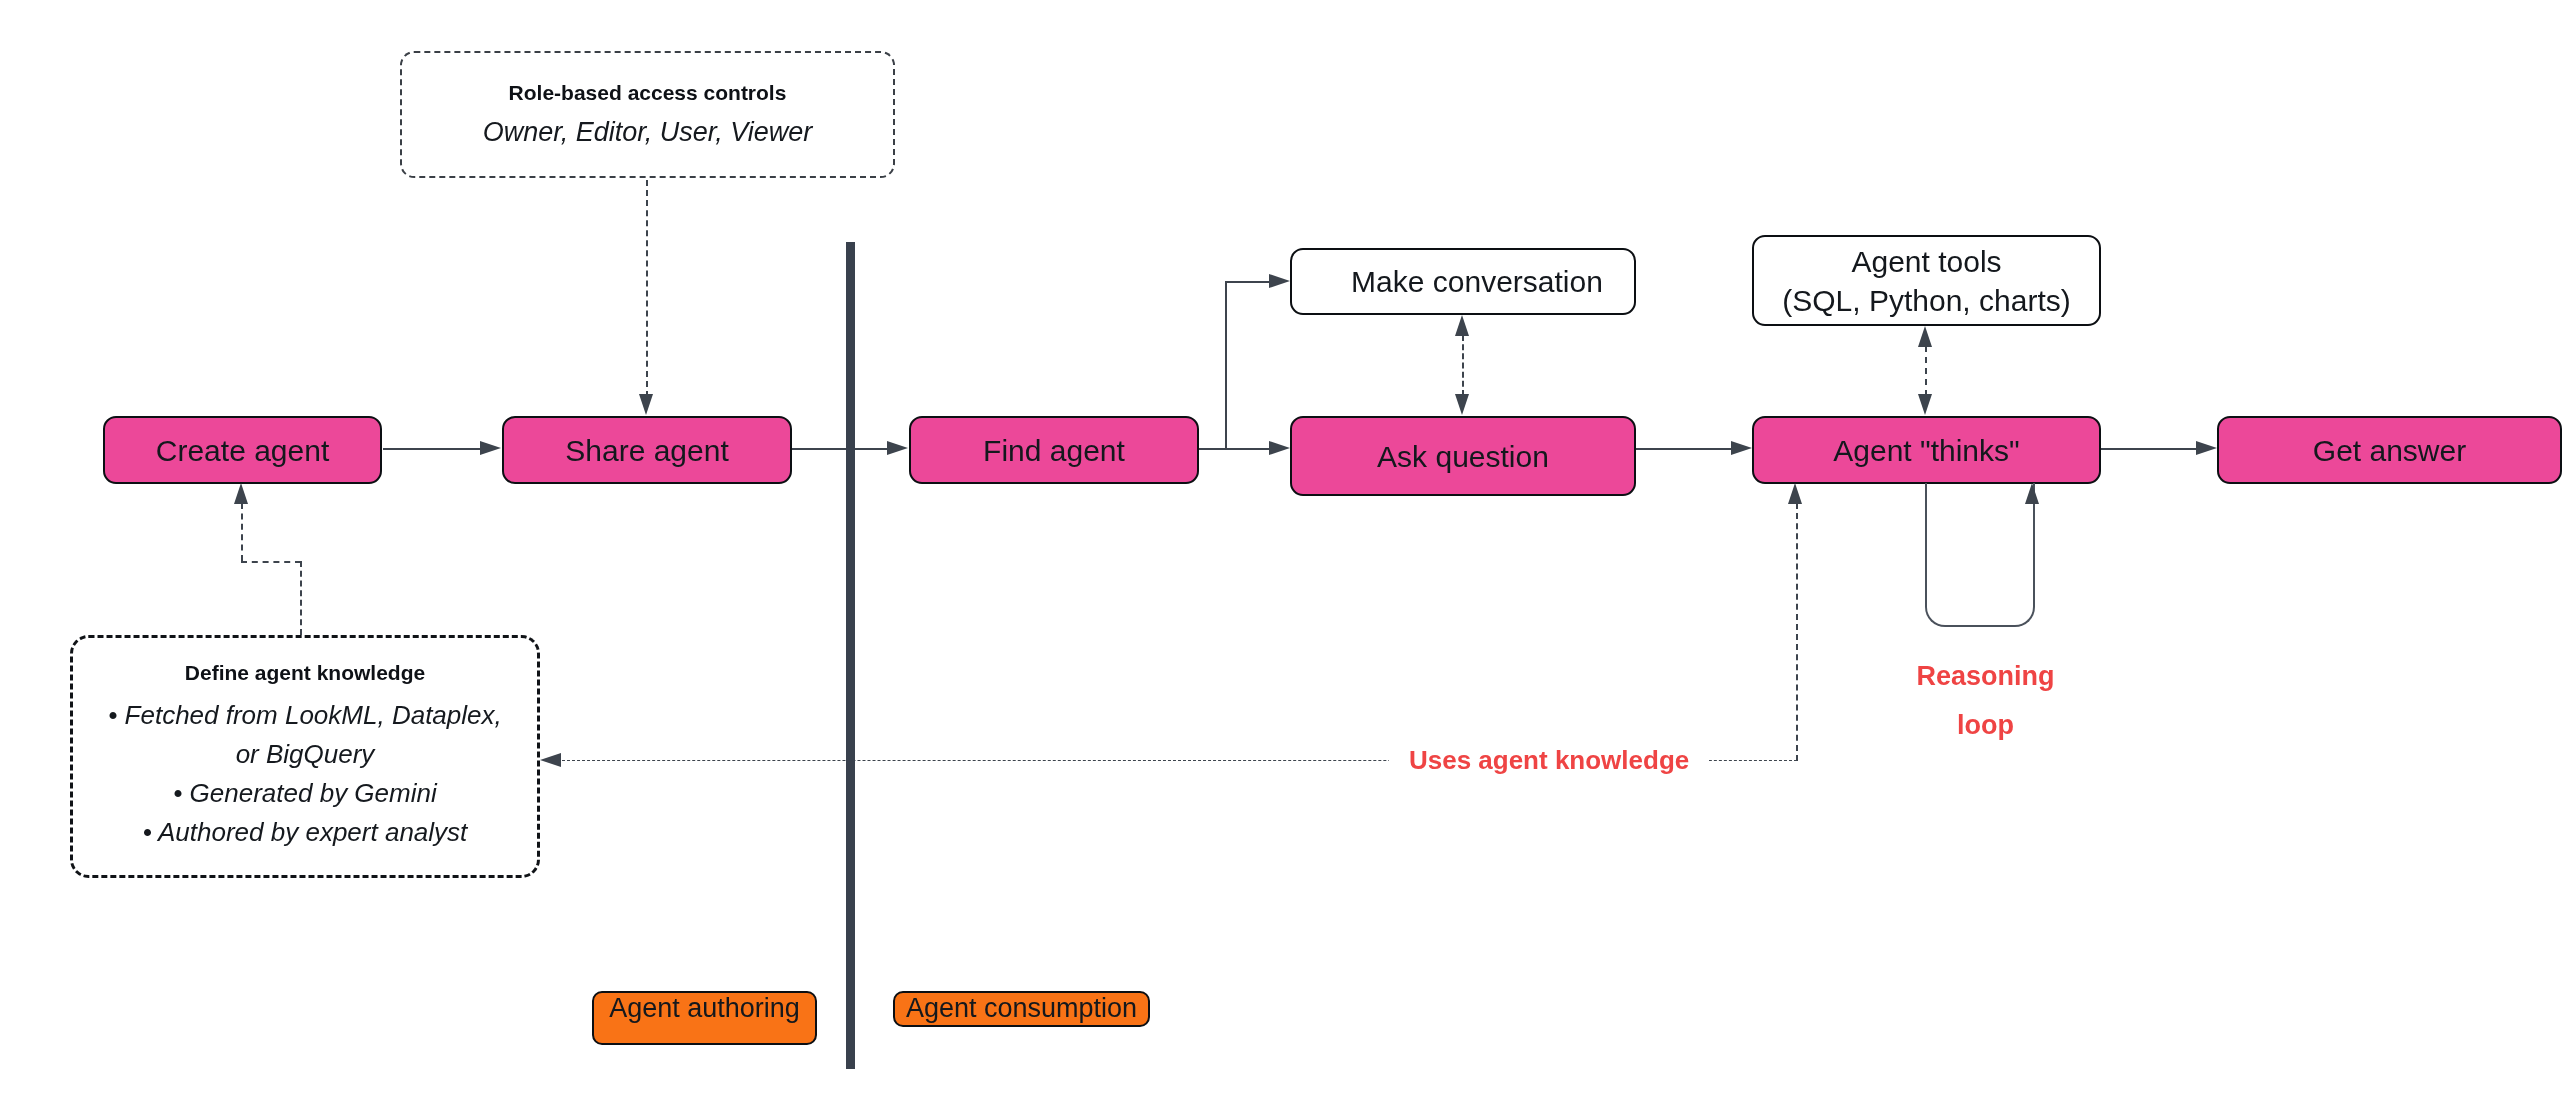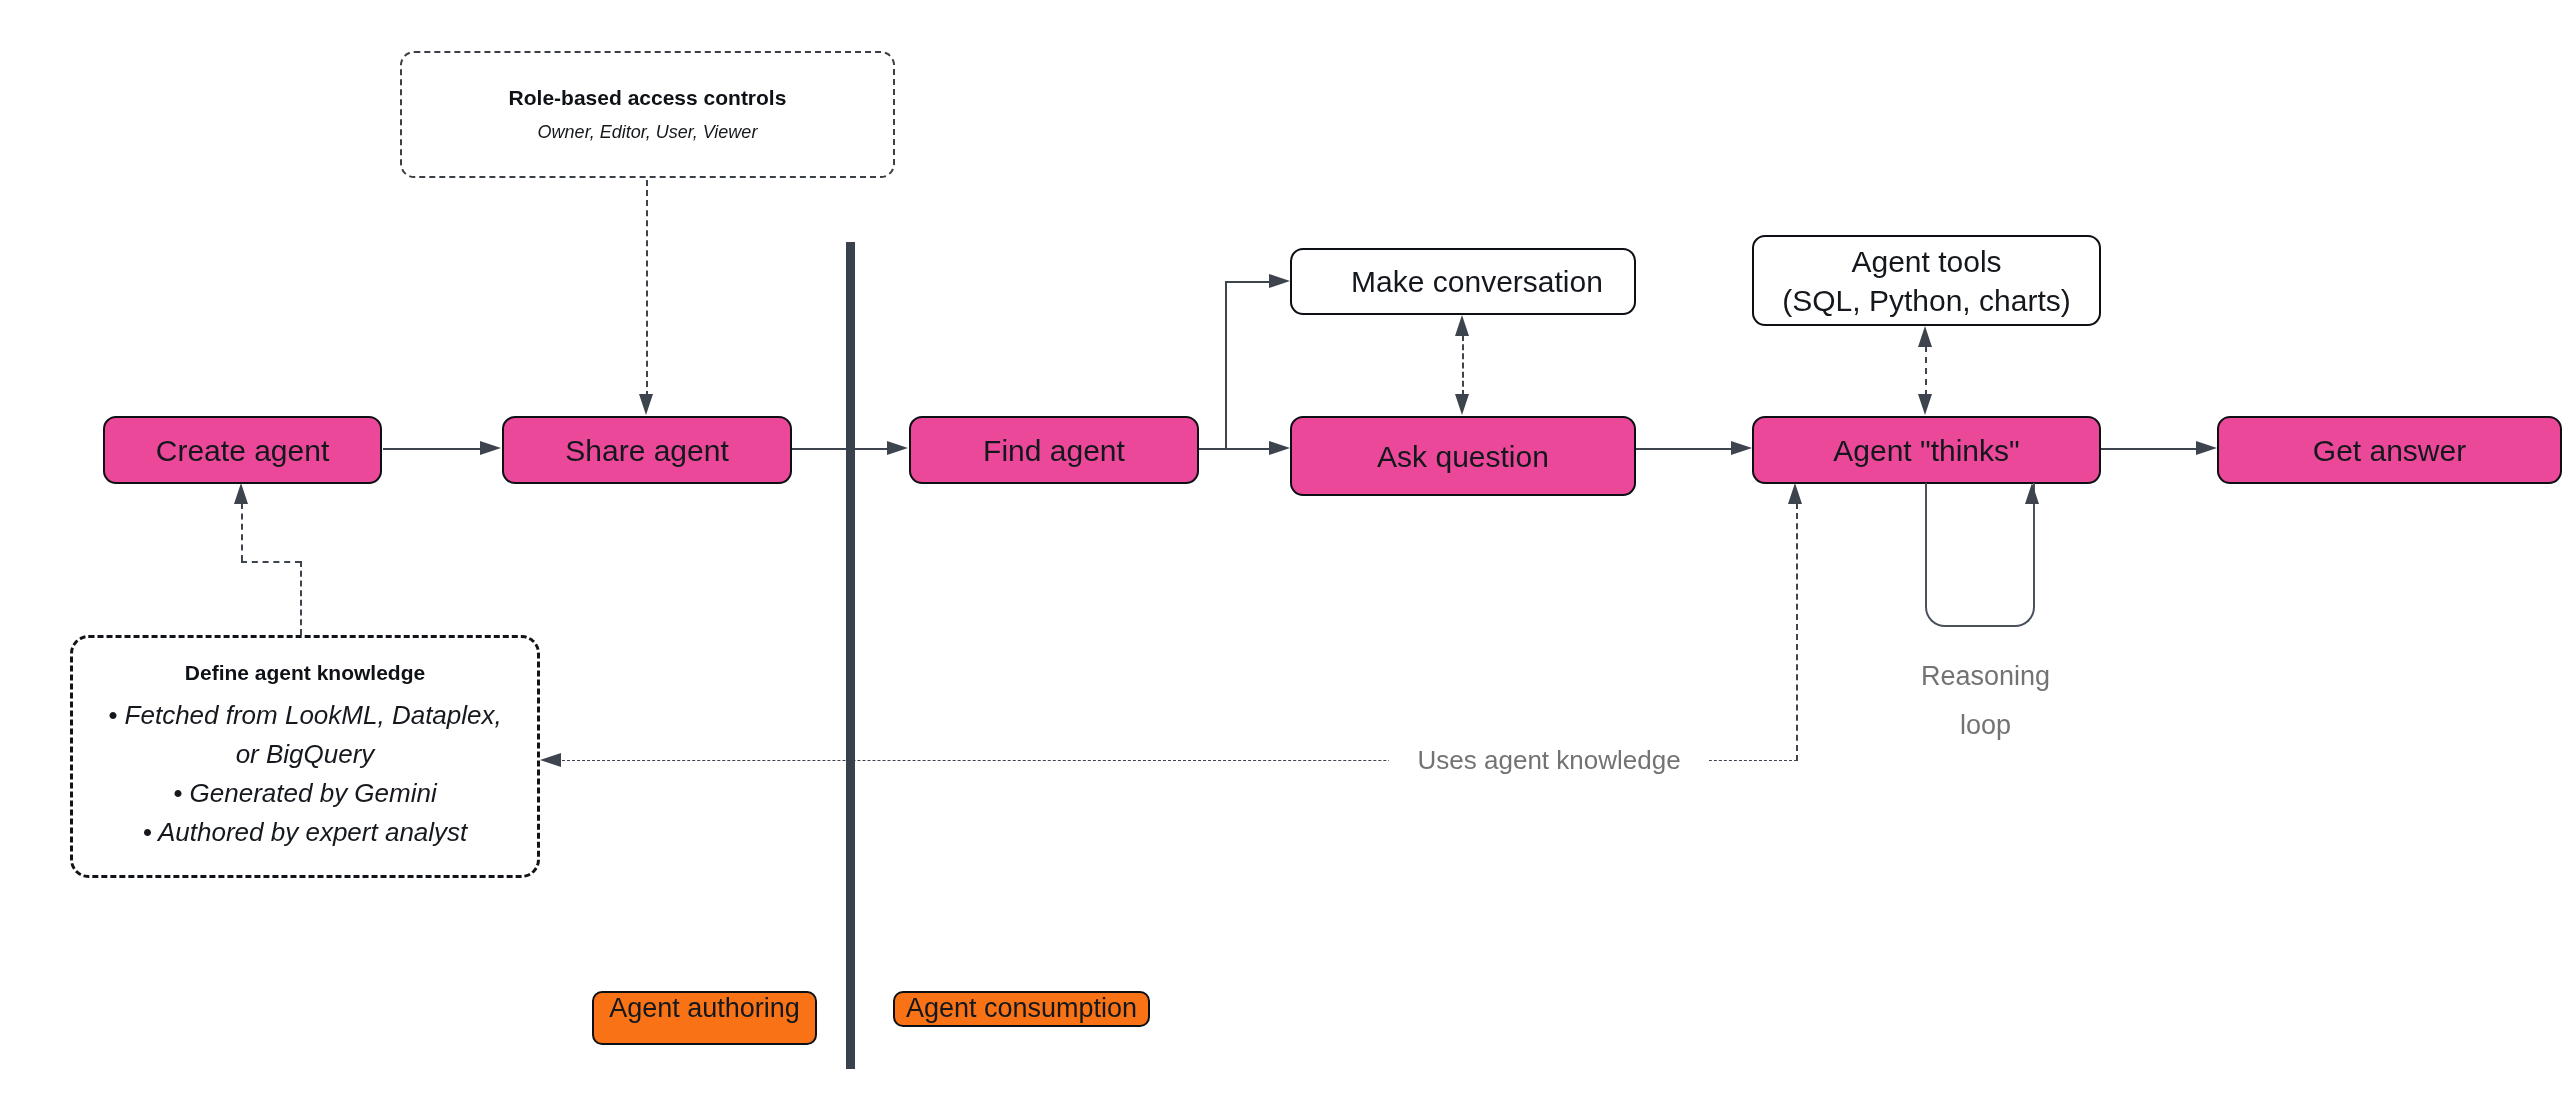--- a/index.html
+++ b/index.html
@@ -22,40 +22,40 @@
     font-size:27px;white-space:nowrap;box-sizing:border-box;
   }
   
   .callout{
     position:absolute;display:flex;flex-direction:column;align-items:center;justify-content:center;
     background:#ffffff;border-radius:14.3px;text-align:center;box-sizing:border-box;
   }
   .callout.fine{border:2.1px dashed #3a3f46;}
   .callout.heavy{border:3.6px dashed #101317;border-radius:18.5px;}
   .callout .c-title{font-weight:bold;font-size:21px;color:#0e1116;margin-bottom:11.4px;}
-  .callout .c-sub{font-style:italic;font-size:18px;color:#15191e;}
+  .callout .c-sub{font-style:italic;font-size:27px;color:#15191e;}
   .callout .c-bullets{font-style:italic;font-size:26px;line-height:1.5;color:#15191e;max-width:413px;}
   
   .hline{position:absolute;height:0;border-top:2.1px solid #3d444d;}
   .vline{position:absolute;width:0;border-left:2.1px solid #3d444d;}
   .dhline{position:absolute;height:0;border-top:2.1px dashed #3d444d;}
   .dvline{position:absolute;width:0;border-left:2.1px dashed #3d444d;}
   .dhline.fine{border-top-width:1.4px;}
   .ah{position:absolute;width:0;height:0;}
   .ah-right{border-top:7.8px solid transparent;border-bottom:7.8px solid transparent;border-left:21.4px solid #3d444d;}
   .ah-left{border-top:7.8px solid transparent;border-bottom:7.8px solid transparent;border-right:21.4px solid #3d444d;}
   .ah-up{border-left:7.8px solid transparent;border-right:7.8px solid transparent;border-bottom:21.4px solid #3d444d;}
   .ah-down{border-left:7.8px solid transparent;border-right:7.8px solid transparent;border-top:21.4px solid #3d444d;}
   .divider{position:absolute;background:#39414d;z-index:5;}
   .loop{
     position:absolute;border-left:2.1px solid #4a515b;border-right:2.1px solid #4a515b;
     border-bottom:2.1px solid #4a515b;border-radius:0 0 20px 20px;box-sizing:border-box;
   }
   .flow-label{
-    position:absolute;font-weight:normal;color:#737373;text-align:center;
+    position:absolute;font-weight:bold;color:#ef4444;text-align:center;
   }
   .flow-label.stack{font-size:27px;line-height:1.8;}
   .flow-label.inline{font-size:26px;background:#ffffff;padding:4.3px 7.1px;z-index:4;}
 </style>
 </head>
 <body>
 
 <div class="canvas">
 
   <div class="callout fine" style="left:400px;top:51px;width:495px;height:127px;">

